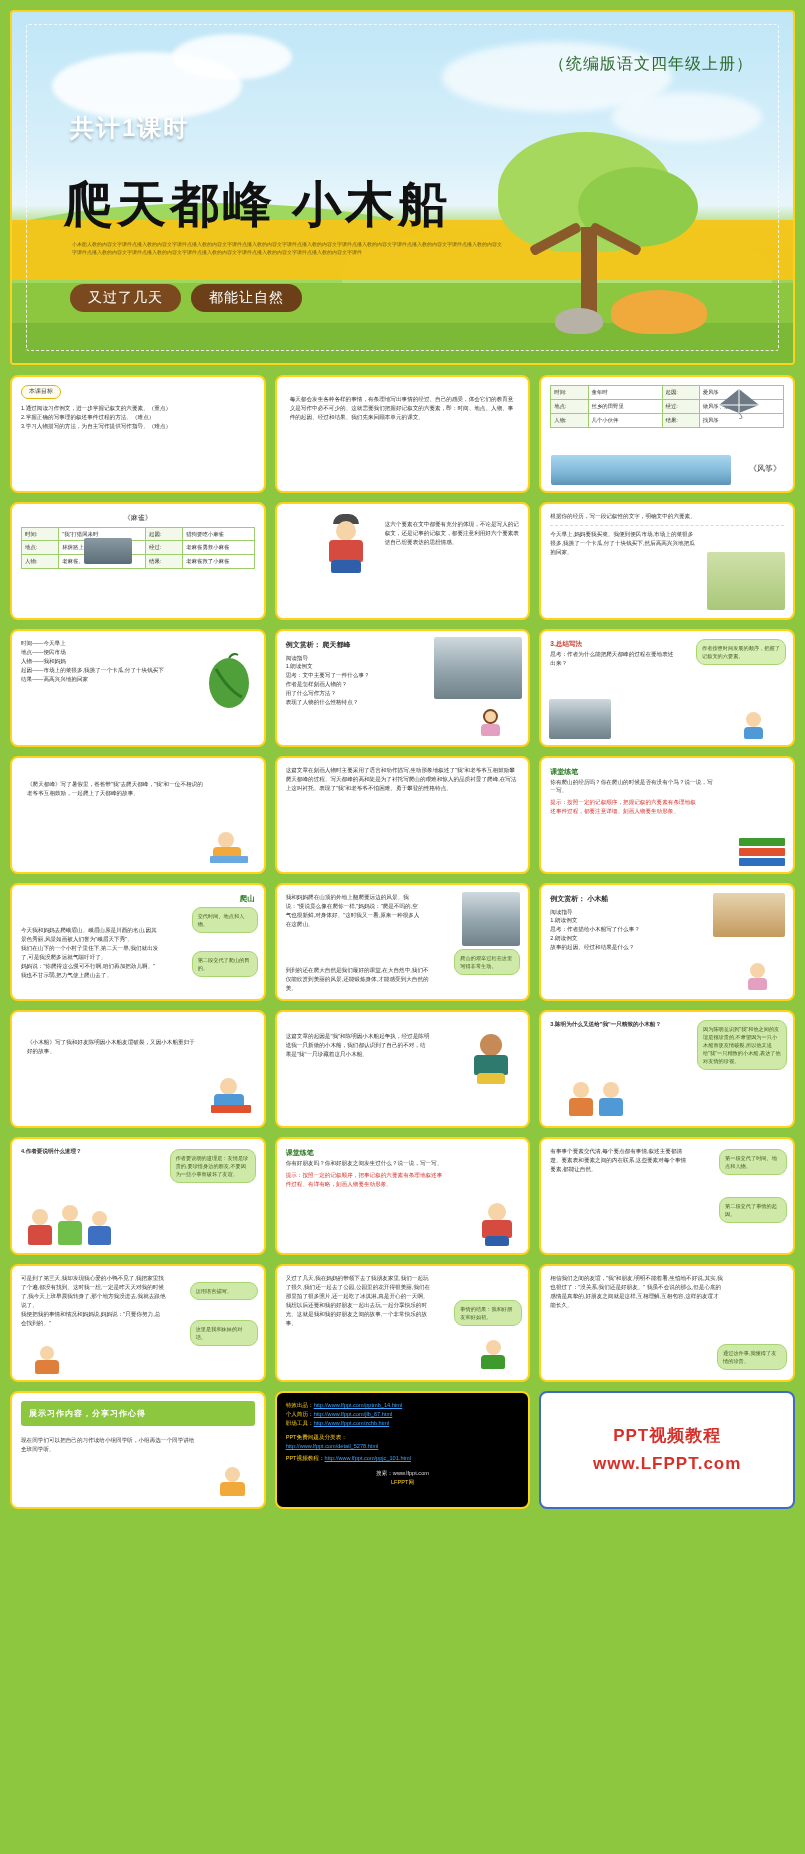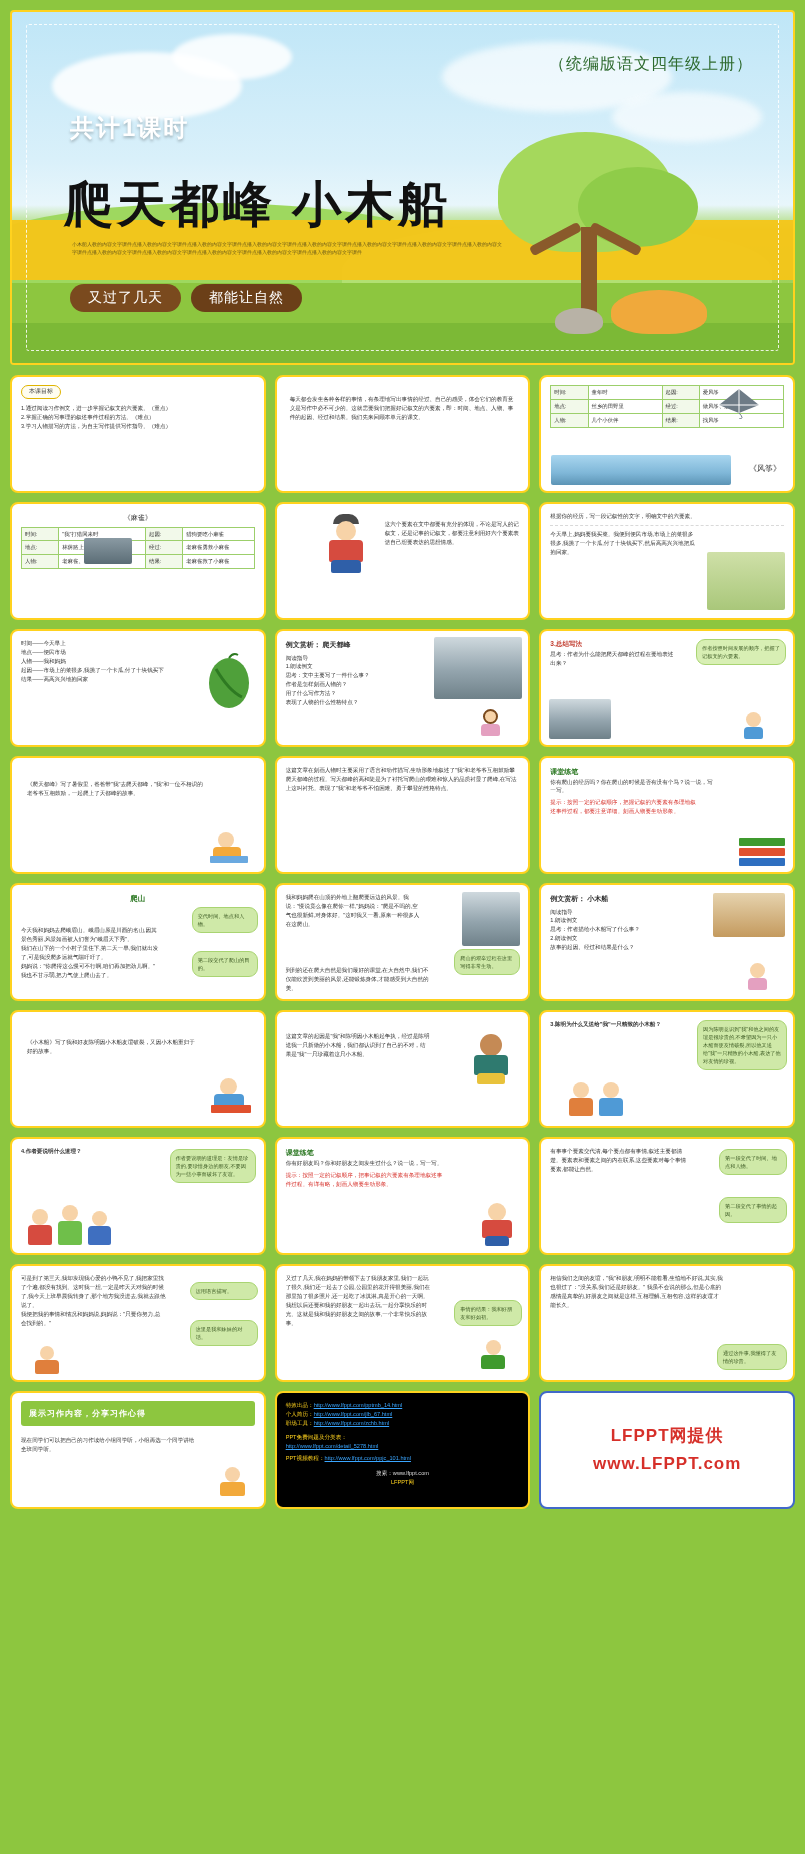--- a/index.html
+++ b/index.html
@@ -114,21 +114,21 @@
   .slide .tiny{font-size:5.6px;line-height:1.6;}
   .slide .ctr{text-align:center;}
   .red{color:#d6302a;}
   .bold{font-weight:bold;}
 
   .badge-tab{
     display:inline-block;border:1px solid #e0b400;border-radius:7px;
     padding:1px 7px;font-size:6px;color:#444;background:#fffdf0;margin-bottom:5px;
   }
   .title-line{
-    text-align:center;font-size:7.5px;font-weight:bold;color:#2f7a26;margin-bottom:21px;
+    text-align:right;font-size:7.5px;font-weight:bold;color:#2f7a26;margin-bottom:21px;
   }
   .hr-dot{border:0;border-top:1px dashed #d9d9d9;margin:4px 0;}
 
   
   table.mini{
     width:100%;border-collapse:collapse;font-size:5.4px;
   }
   table.mini td{
     border:1px solid #9ccf6b;padding:2px 3px;vertical-align:middle;color:#333;
   }
@@ -486,18 +486,18 @@
       <div class="tiny"><span class="lab">个人简历：</span><a href="#">http://www.lfppt.com/jlb_67.html</a></div>
       <div class="tiny"><span class="lab">职场工具：</span><a href="#">http://www.lfppt.com/zchb.html</a></div>
       <div class="tiny" style="margin-top:5px;"><span class="lab">PPT免费问题及分类表：</span></div>
       <div class="tiny"><a href="#">http://www.lfppt.com/detail_5278.html</a></div>
       <div class="tiny" style="margin-top:3px;"><span class="lab">PPT视频教程：</span><a href="#">http://www.lfppt.com/ppjc_101.html</a></div>
       <div class="tiny" style="margin-top:6px;text-align:center;"><span>搜索：</span><span>www.lfppt.com</span></div>
       <div class="tiny" style="text-align:center;color:#ffd21e;">LFPPT网</div>
     </div>
 
     <div class="slide brand">
-      <div class="brand-l1">LFPPT网提供</div>
+      <div class="brand-l1">PPT视频教程</div>
       <div class="brand-l2">www.LFPPT.com</div>
     </div>
 
   </div>
 </div>
 
 </body></html>

